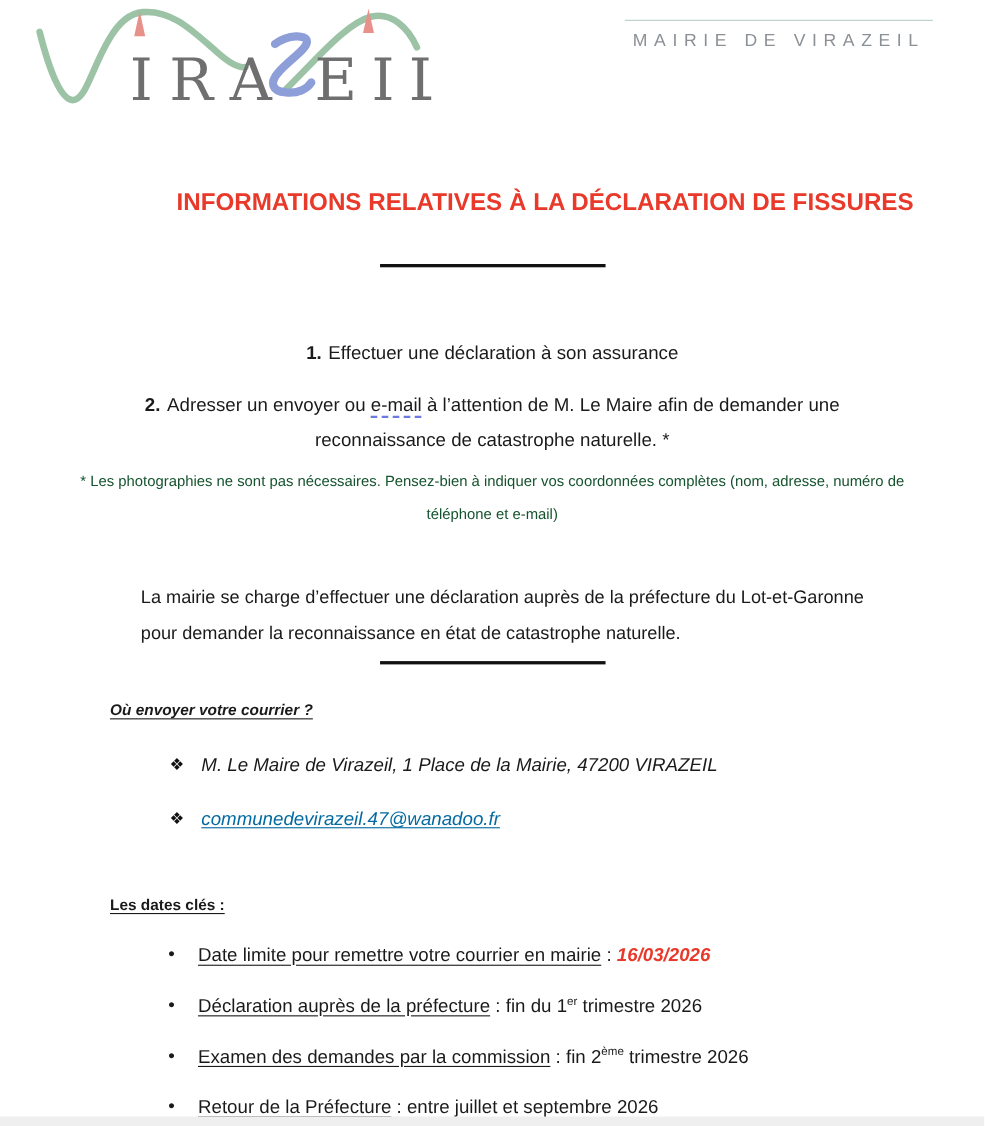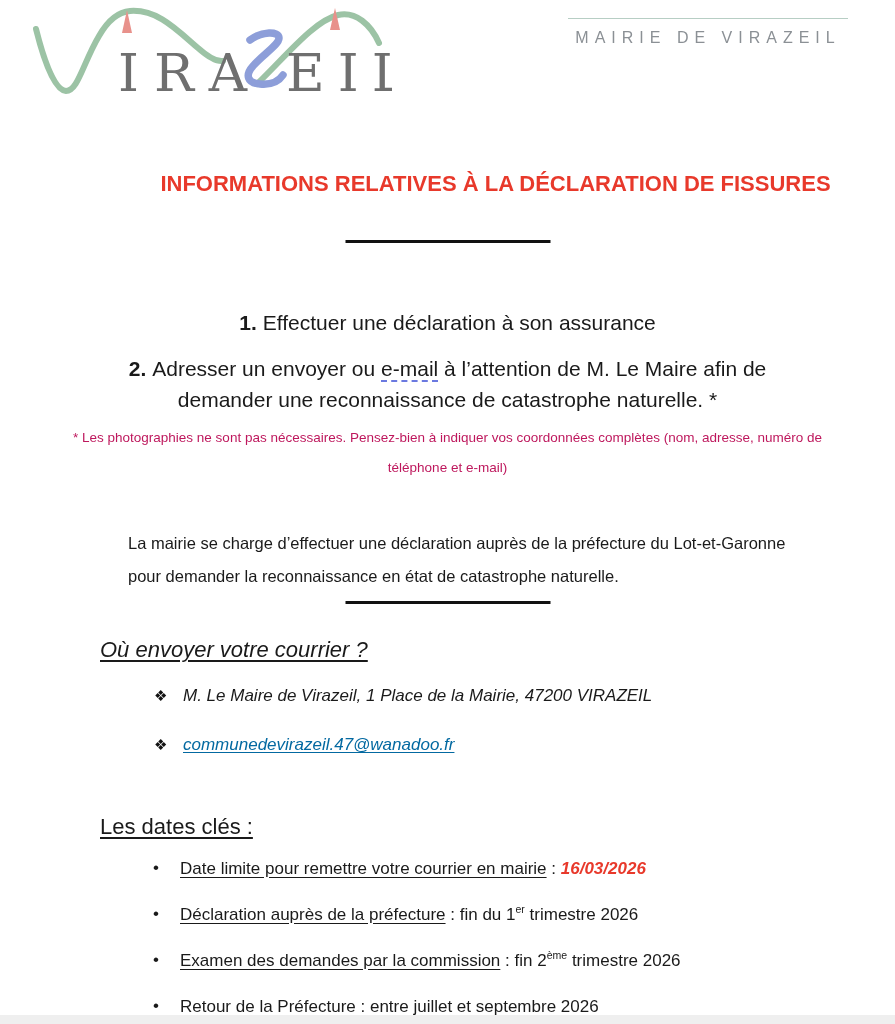--- a/index.html
+++ b/index.html
@@ -34,46 +34,46 @@
   .rule-2 { top: 601px; }
 
   
   .intro {
     position: absolute; top: 269px; left: 64px; margin: 0;
     font-size: 16.5px; font-weight: 700; text-decoration: underline;
     text-underline-offset: 3px; white-space: nowrap;
   }
 
   
-  .step { position: absolute; left: 50%; transform: translateX(-50%); text-align: center; font-size: 21px; margin: 0; }
+  .step { position: absolute; left: 50%; transform: translateX(-50%); text-align: center; font-size: 17px; margin: 0; }
   .step-1 { top: 311px; width: 100%; }
   .step-2 { top: 353px; width: 724px; line-height: 31px; }
   .step-num { font-weight: 700; margin-right: 6px; }
   .spellcheck {
     text-decoration: underline dashed #6b79e0 2px;
     text-underline-offset: 4px;
   }
 
   
   .footnote {
     position: absolute; top: 423px; left: 50%; transform: translateX(-50%);
     width: 790px; margin: 0; text-align: center;
-    font-size: 13.5px; line-height: 30px; color: #be185d;
+    font-size: 13.5px; line-height: 30px; color: #14532d;
   }
 
   
   .body-par {
     position: absolute; top: 527px; left: 128px; width: 692px; margin: 0;
     font-size: 16.5px; line-height: 33px;
   }
 
   
   .section-h {
     position: absolute; left: 100px; margin: 0;
-    font-size: 22px; font-weight: 400;
+    font-size: 14px; font-weight: 700;
     text-decoration: underline; text-underline-offset: 3px;
   }
   .where-h { top: 637px; font-style: italic; }
   .dates-h { top: 814px; }
 
   ul { list-style: none; margin: 0; padding: 0; }
 
   .diamond-list { position: absolute; left: 154px; top: 684px; }
   .diamond-list li { position: relative; padding-left: 29px; margin-bottom: 26px; font-size: 17px; font-style: italic; line-height: 23px; }
   .diamond-marker { position: absolute; left: 0; top: 0; font-style: normal; font-size: 15px; color: #111; }

